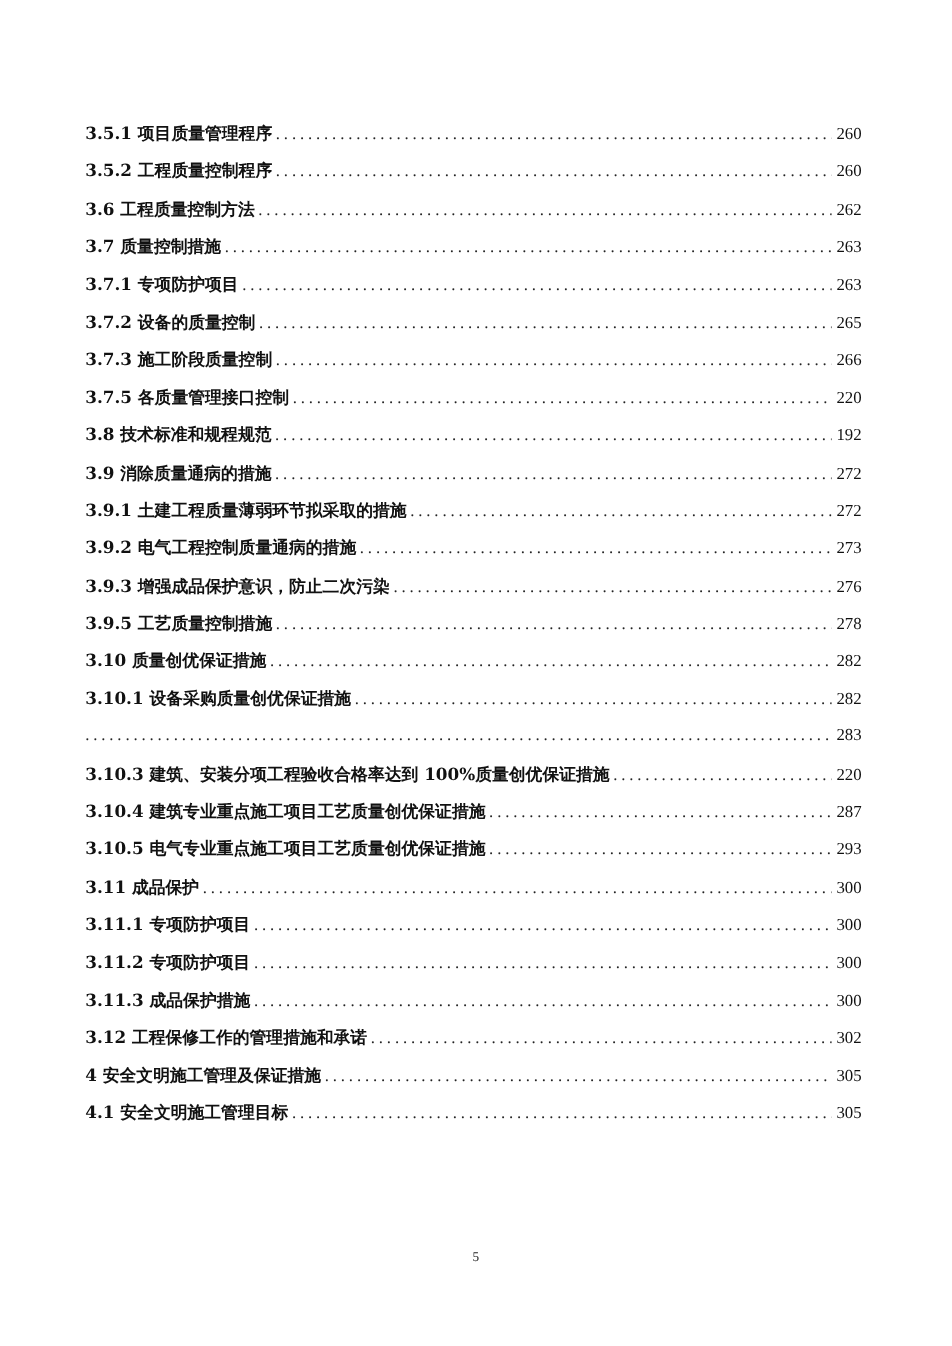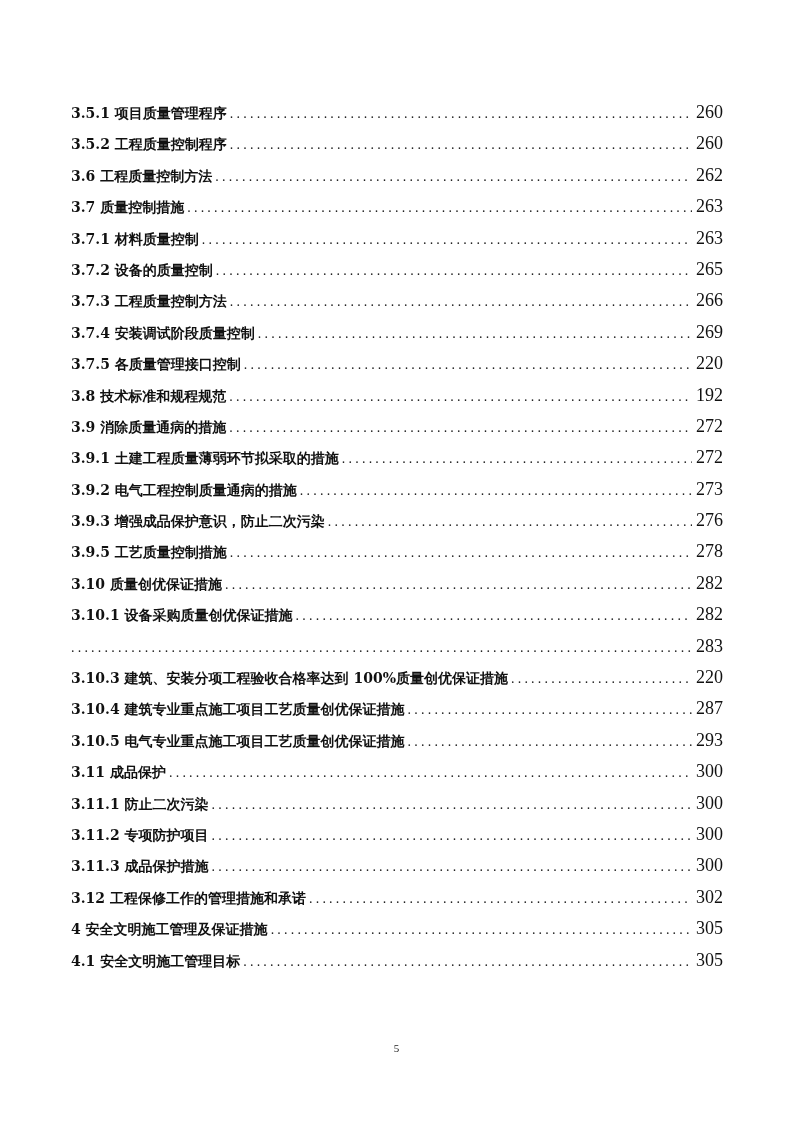--- a/index.html
+++ b/index.html
@@ -56,23 +56,22 @@
       font-size: 14px;
     }
     .toc-leader::before {
       content: "........................................................................................................................................................................";
     }
     .toc-page {
       flex: 0 0 auto;
       padding-left: 4px;
       font-family: "Liberation Serif", serif;
       font-weight: normal;
-      font-size: 18px;
+      font-size: 14px;
       min-width: 26px;
-      text-align: right;
     }
     .page-number {
       position: absolute;
       top: 1042px;
       left: 0;
       width: 793px;
       text-align: center;
       font-family: "Liberation Serif", serif;
       font-size: 11px;
       color: #222;
@@ -97,40 +96,35 @@
         <span class="toc-title">3.6  工程质量控制方法</span>
         <span class="toc-leader"></span>
         <span class="toc-page">262</span>
       </li>
     <li class="toc-row">
         <span class="toc-title">3.7  质量控制措施</span>
         <span class="toc-leader"></span>
         <span class="toc-page">263</span>
       </li>
     <li class="toc-row">
-        <span class="toc-title">3.7.1  材料质量控制</span>
+        <span class="toc-title">3.7.1  专项防护项目</span>
         <span class="toc-leader"></span>
         <span class="toc-page">263</span>
       </li>
     <li class="toc-row">
         <span class="toc-title">3.7.2  设备的质量控制</span>
         <span class="toc-leader"></span>
         <span class="toc-page">265</span>
       </li>
     <li class="toc-row">
-        <span class="toc-title">3.7.3  工程质量控制方法</span>
+        <span class="toc-title">3.7.3  施工阶段质量控制</span>
         <span class="toc-leader"></span>
         <span class="toc-page">266</span>
       </li>
     <li class="toc-row">
-        <span class="toc-title">3.7.4  安装调试阶段质量控制</span>
-        <span class="toc-leader"></span>
-        <span class="toc-page">269</span>
-      </li>
-    <li class="toc-row">
         <span class="toc-title">3.7.5  各质量管理接口控制</span>
         <span class="toc-leader"></span>
         <span class="toc-page">220</span>
       </li>
     <li class="toc-row">
         <span class="toc-title">3.8  技术标准和规程规范</span>
         <span class="toc-leader"></span>
         <span class="toc-page">192</span>
       </li>
     <li class="toc-row">
@@ -186,21 +180,21 @@
         <span class="toc-title">3.10.5 电气专业重点施工项目工艺质量创优保证措施</span>
         <span class="toc-leader"></span>
         <span class="toc-page">293</span>
       </li>
     <li class="toc-row">
         <span class="toc-title">3.11 成品保护</span>
         <span class="toc-leader"></span>
         <span class="toc-page">300</span>
       </li>
     <li class="toc-row">
-        <span class="toc-title">3.11.1  防止二次污染</span>
+        <span class="toc-title">3.11.1  专项防护项目</span>
         <span class="toc-leader"></span>
         <span class="toc-page">300</span>
       </li>
     <li class="toc-row">
         <span class="toc-title">3.11.2  专项防护项目</span>
         <span class="toc-leader"></span>
         <span class="toc-page">300</span>
       </li>
     <li class="toc-row">
         <span class="toc-title">3.11.3  成品保护措施</span>

